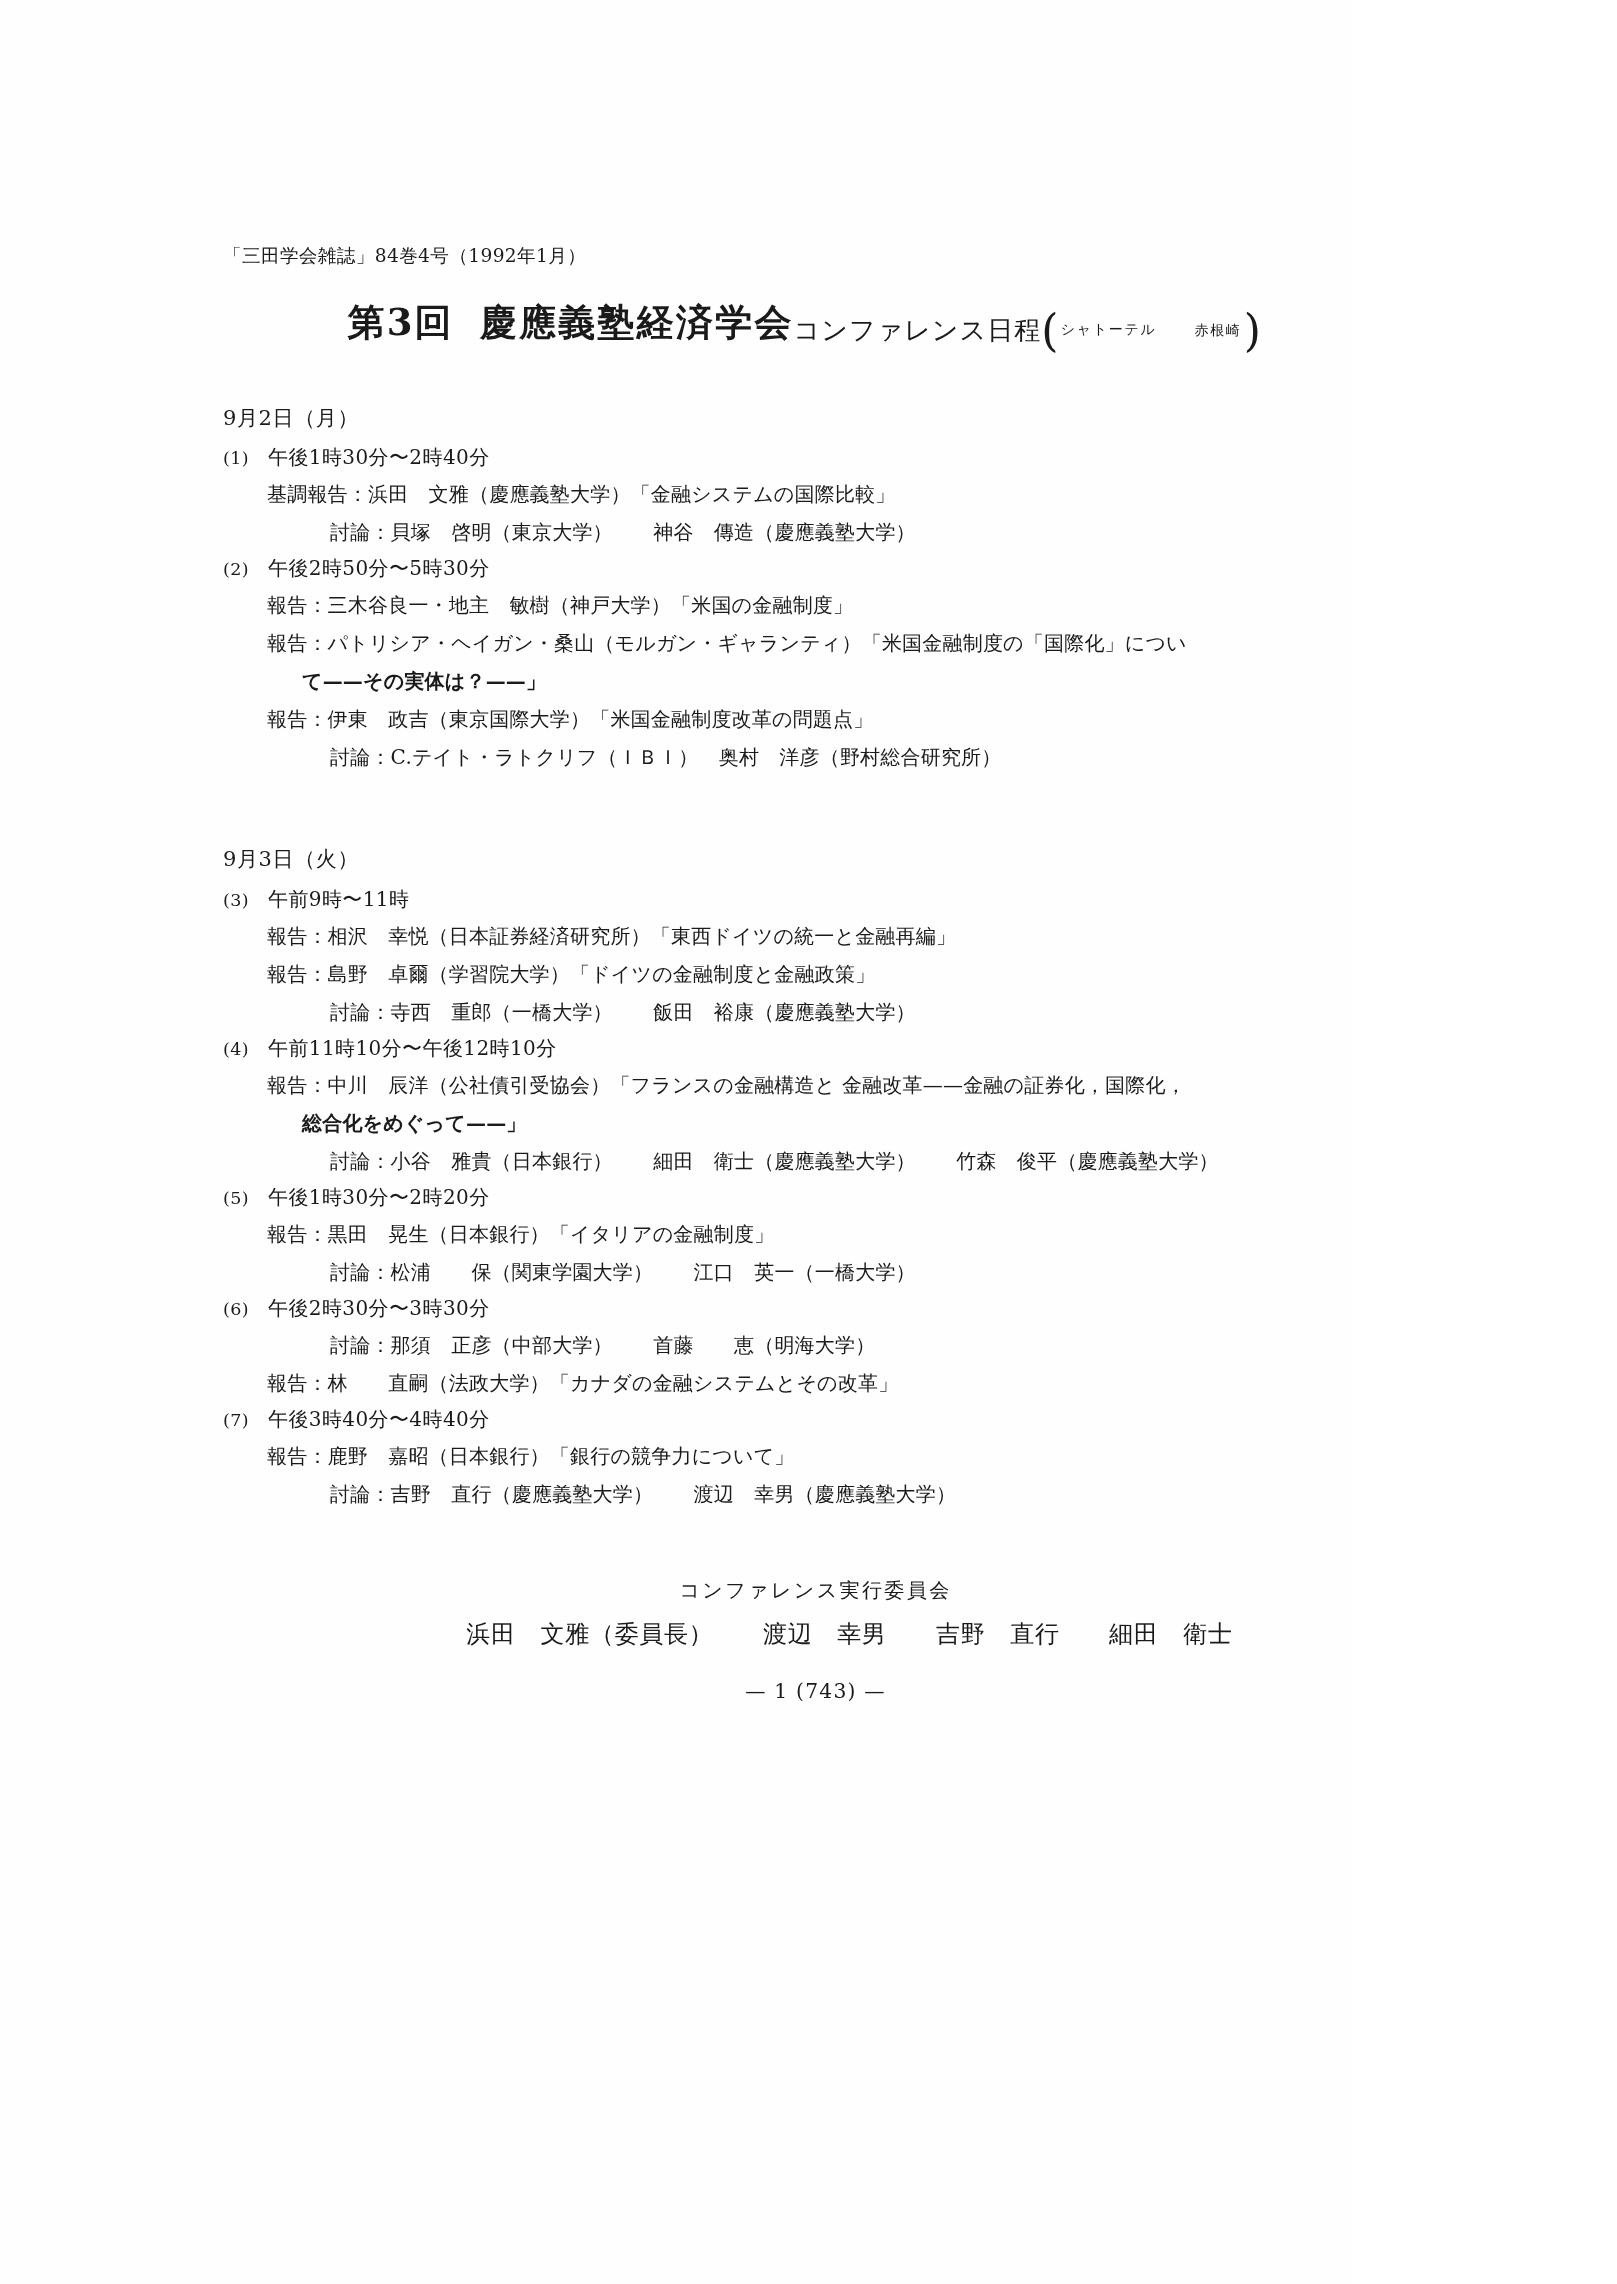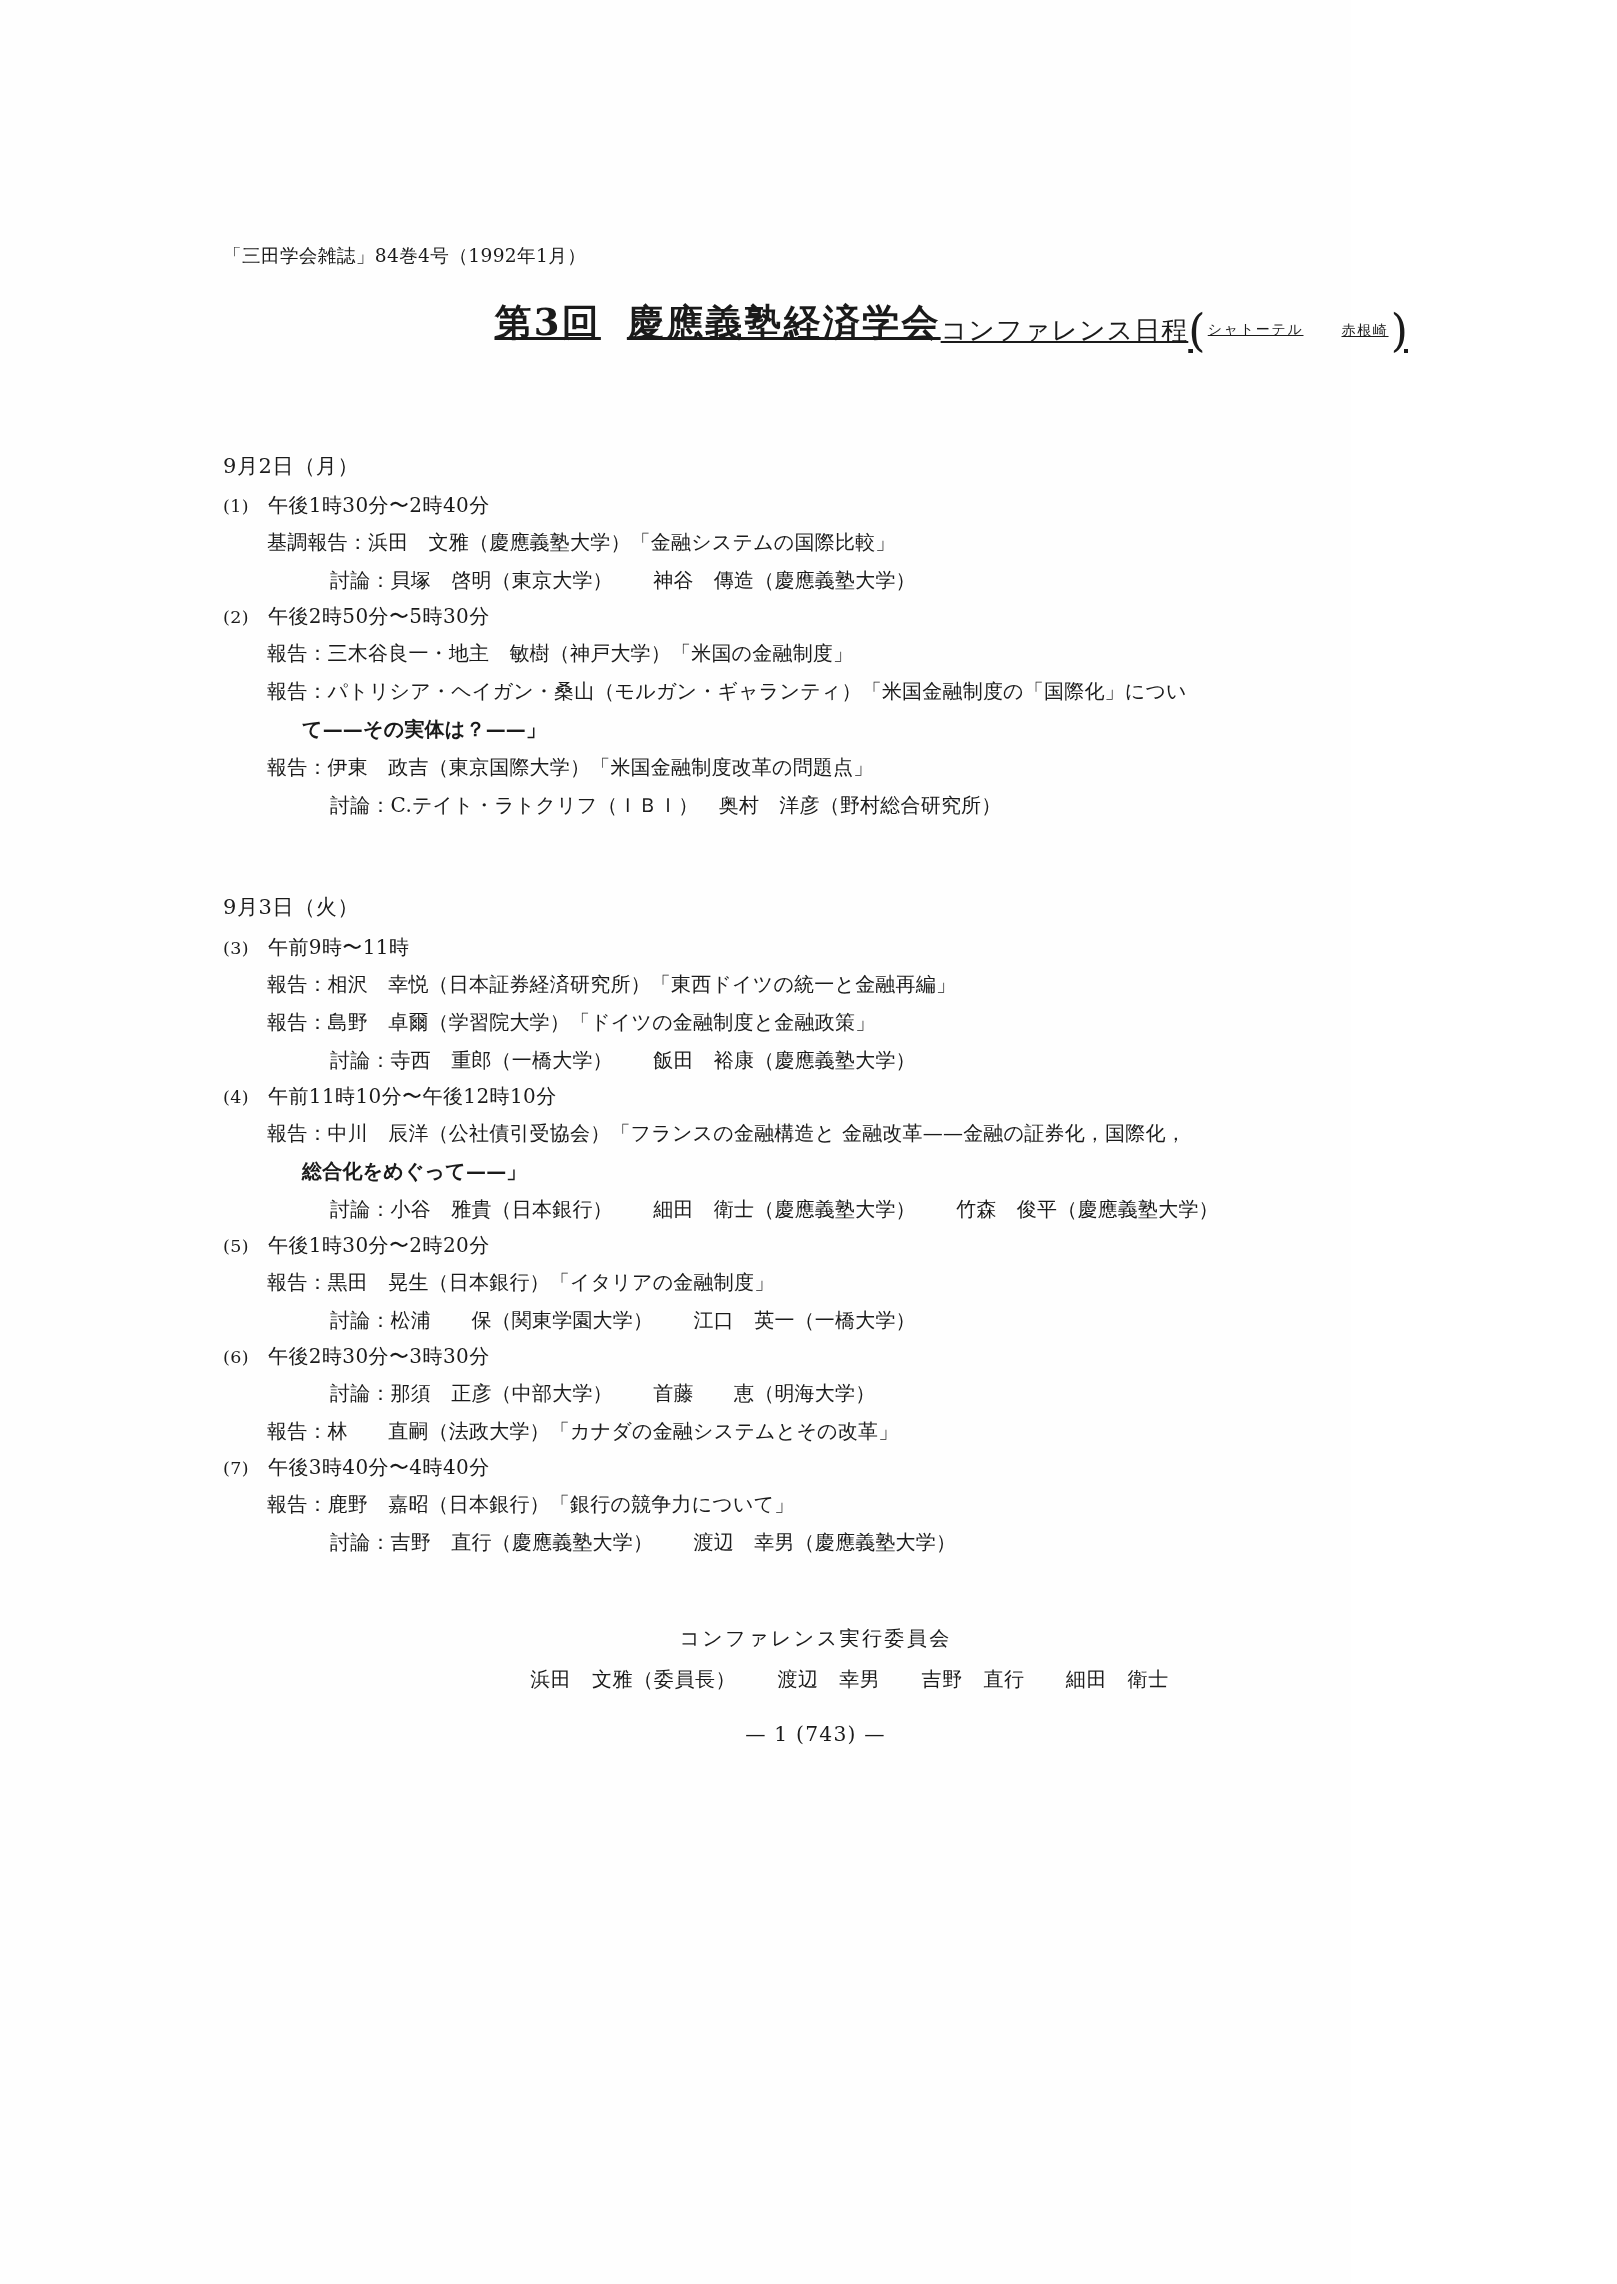--- a/index.html
+++ b/index.html
@@ -32,25 +32,24 @@
   .journal-line {
     font-size: 18.6px;
     letter-spacing: 0.02em;
     margin-bottom: 29px;
     white-space: nowrap;
   }
   
   .title-row {
     display: flex;
     align-items: flex-end;
-    justify-content: flex-end;
+    justify-content: center;
     margin-left: -22.6px;
-    margin-bottom: 104px;
+    margin-bottom: 56px;
     white-space: nowrap;
-    text-decoration: underline;
   }
   .title-big {
     font-size: 37px;
     font-weight: 600;
     letter-spacing: 0.06em;
   }
   .title-gap {
     display: inline-block;
     width: 26px;
   }
@@ -111,21 +110,21 @@
   .cont { padding-left: 79px; font-weight: bold; }
   
   .committee {
     margin-top: 68px;
     text-align: center;
     font-size: 20px;
     letter-spacing: 0.12em;
   }
   .committee-members {
     margin-top: 14.7px;
-    font-size: 20px;
+    font-size: 24px;
     letter-spacing: 0.03em;
     text-align: center;
     padding-left: 68px;
   }
   .page-footer {
     margin-top: 29px;
     text-align: center;
     font-size: 20.3px;
     letter-spacing: 0.06em;
   }

